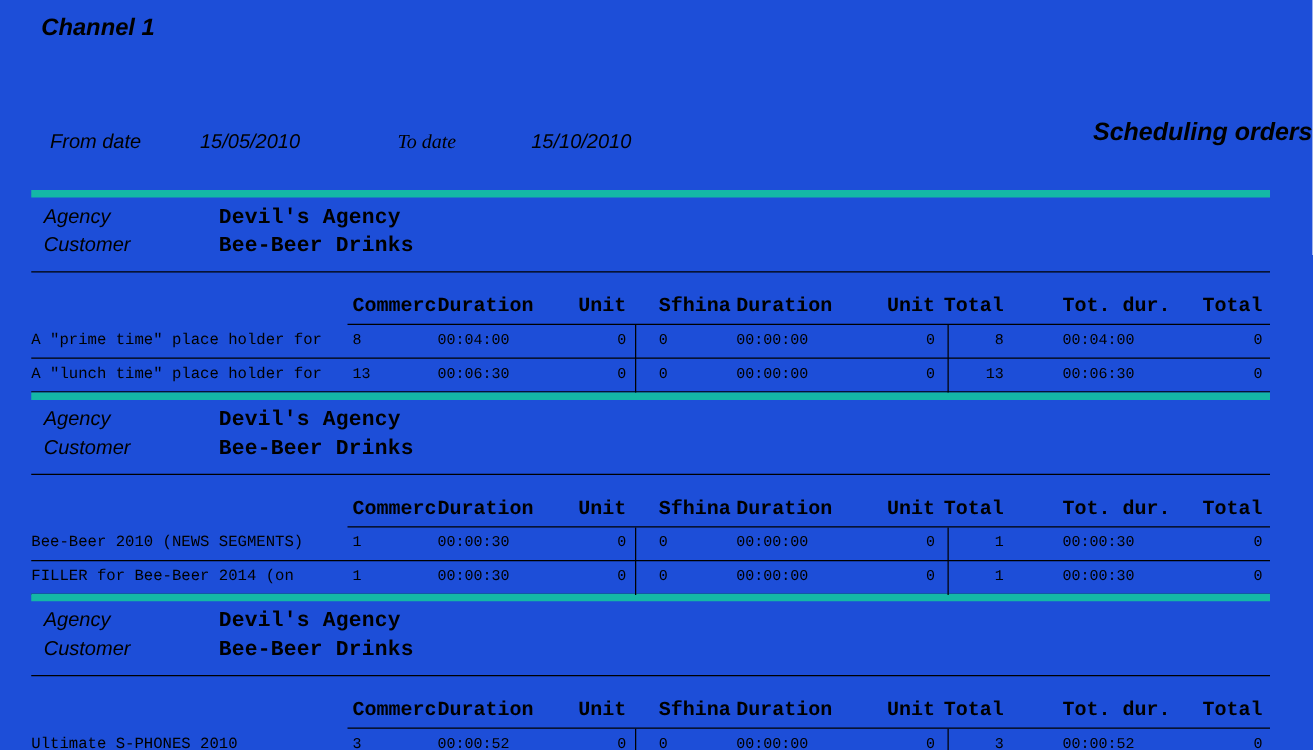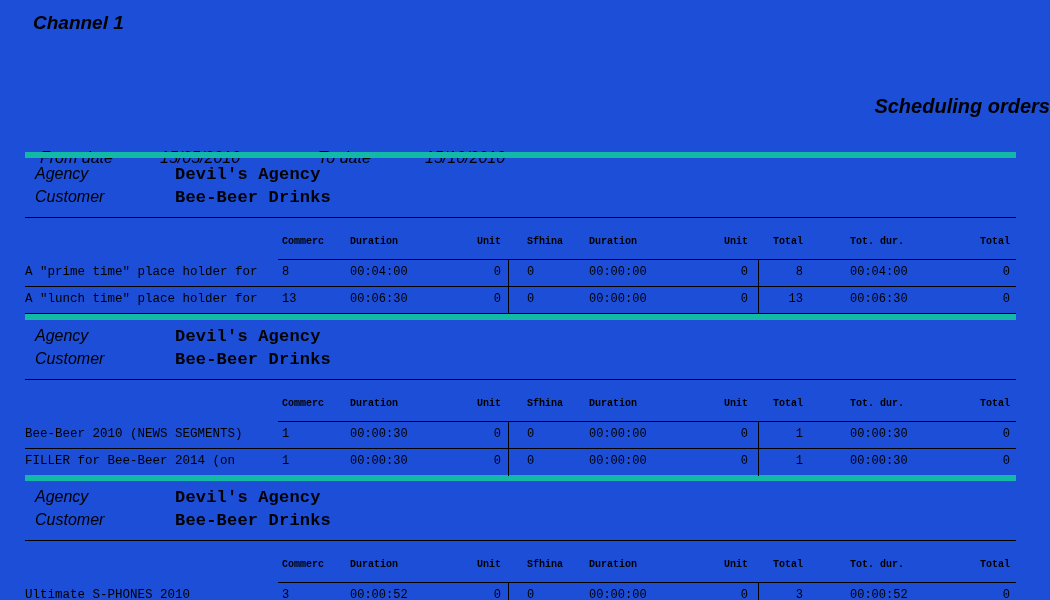--- a/index.html
+++ b/index.html
@@ -11,44 +11,44 @@
   .channel{
     position:absolute;left:33px;top:12px;
     font:bold italic 19px "Liberation Sans","DejaVu Sans",sans-serif;
   }
   .title{
     position:absolute;left:0;top:59px;width:100%;text-align:right;
     font:bold italic 20px "Liberation Sans","DejaVu Sans",sans-serif;
     margin-top:36px;
   }
   .daterange{position:absolute;left:0;top:105px;width:100%;height:22px;
-    font:italic 16px "Liberation Sans","DejaVu Sans",sans-serif;margin-top:44px;}
+    font:italic 16px "Liberation Sans","DejaVu Sans",sans-serif;}
   .daterange span{position:absolute;top:0;white-space:pre;}
   .dr-from-label{left:40px;}
   .dr-from-value{left:160px;}
-  .dr-to-label{left:318px;}
+  .dr-to-label{left:318px;font-family:Liberation Serif, serif;}
   .dr-to-value{left:425px;}
   
   .section{position:absolute;left:25px;width:991px;border-top:6px solid #14b8a6;}
   .sec1{top:152px;}
   .sec2{top:314px;}
   .sec3{top:475px;}
   .meta{position:relative;height:59px;border-bottom:1px solid #000;}
   .meta-label{
     position:absolute;left:10px;white-space:pre;
     font:italic 16px "Liberation Sans","DejaVu Sans",sans-serif;
   }
   .meta-value{
     position:absolute;left:150px;white-space:pre;
     font:bold 17px "Liberation Mono","DejaVu Sans Mono",monospace;letter-spacing:.2px;
   }
   .meta-row1{top:7px;}
   .meta-row2{top:30px;}
   .thead{position:relative;height:42px;}
-  .thead .c{top:19px;font-weight:bold;font-size:10px;}
+  .thead .c{top:19px;font-weight:bold;font-size:16px;}
   .underline{position:absolute;left:253px;right:0;bottom:0;height:1px;background:#000;}
   .rows{position:relative;}
   .vline{position:absolute;top:0;bottom:0;width:1px;background:#000;z-index:2;}
   .v1{left:483px;}
   .v2{left:733px;}
   .row{position:relative;height:26px;border-bottom:1px solid #000;}
   .row .c{top:6px;font-size:12px;}
   .c{position:absolute;white-space:pre;line-height:1;}
   .c-name{left:0;font-size:12.5px !important;}
   .c-commerc{left:257px;}

